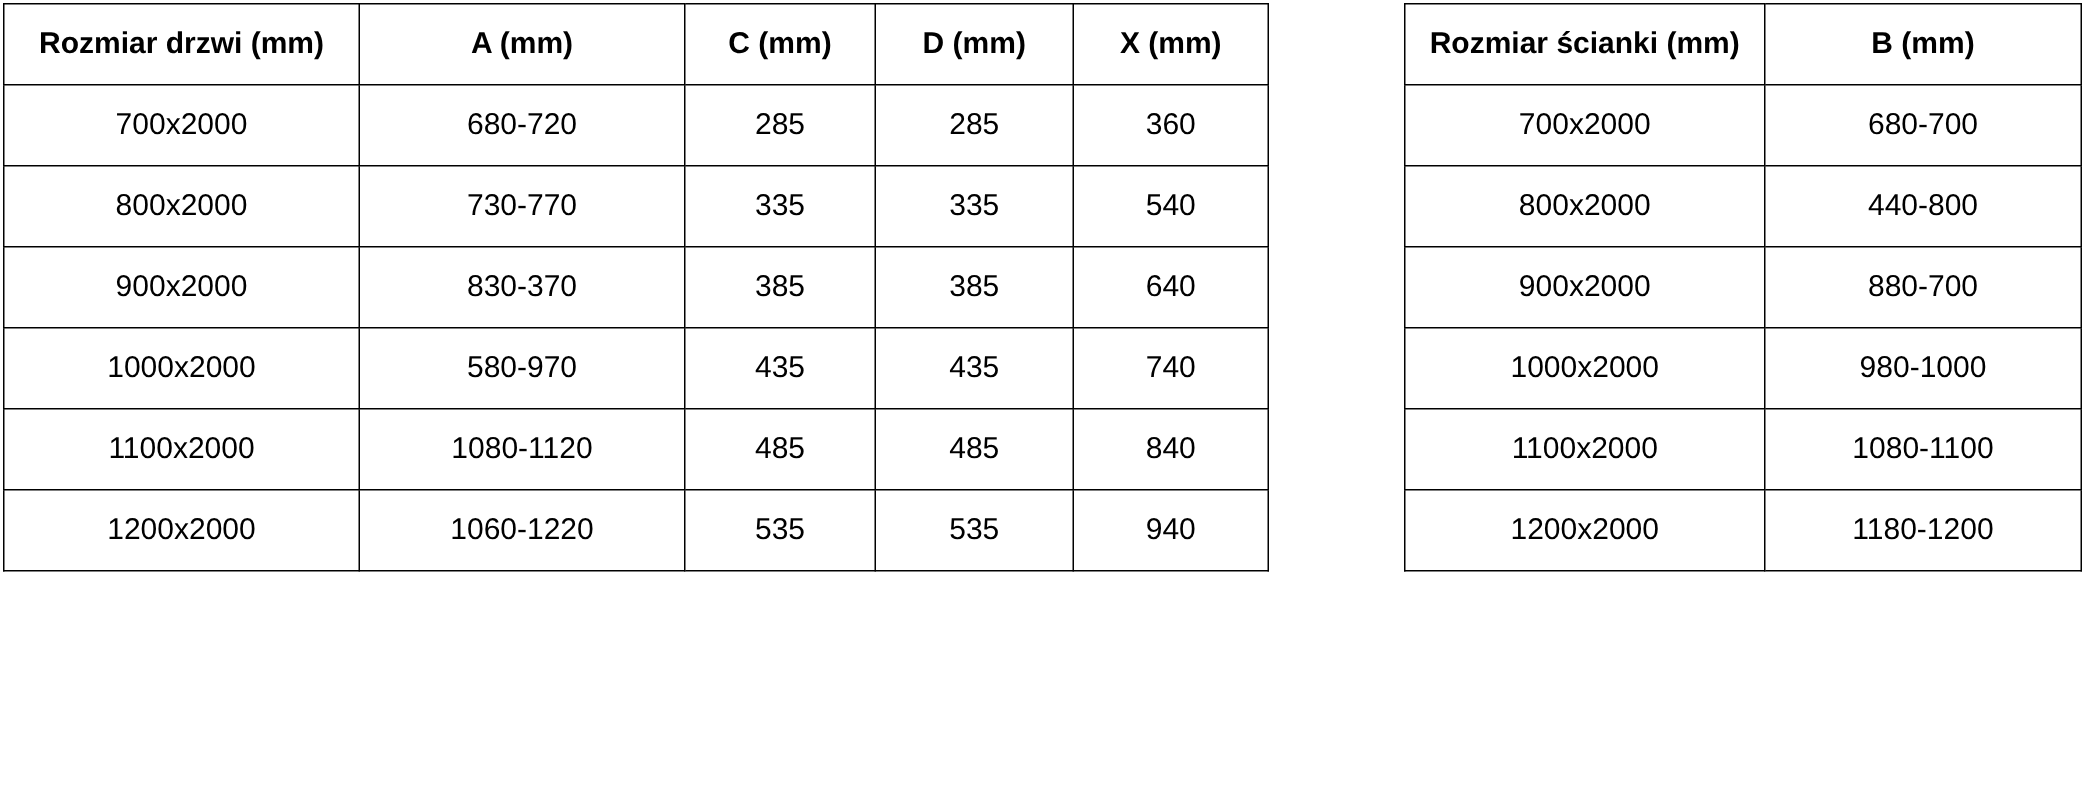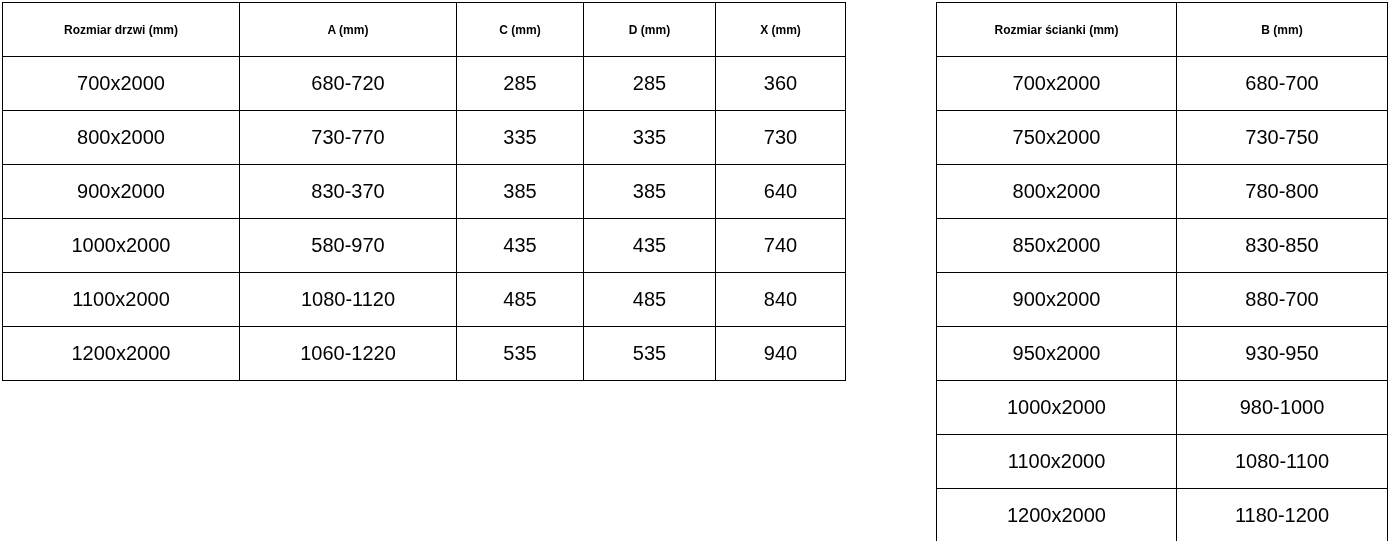--- a/index.html
+++ b/index.html
@@ -23,21 +23,21 @@
     border: 1px solid #000000;
     text-align: center;
     vertical-align: middle;
     padding: 0;
     height: 53px;
     overflow: hidden;
     white-space: nowrap;
   }
   th {
     font-weight: bold;
-    font-size: 12px;
+    font-size: 20px;
   }
   td {
     font-weight: normal;
     font-size: 20px;
   }
   #door-table {
     left: 2px;
     top: 2px;
   }
   #wall-table {
@@ -71,21 +71,21 @@
       <td>680-720</td>
       <td>285</td>
       <td>285</td>
       <td>360</td>
     </tr>
     <tr>
       <td>800x2000</td>
       <td>730-770</td>
       <td>335</td>
       <td>335</td>
-      <td>730</td>
+      <td>540</td>
     </tr>
     <tr>
       <td>900x2000</td>
       <td>830-370</td>
       <td>385</td>
       <td>385</td>
       <td>640</td>
     </tr>
     <tr>
       <td>1000x2000</td>
@@ -121,38 +121,26 @@
       <th>Rozmiar ścianki (mm)</th>
       <th>B (mm)</th>
     </tr>
   </thead>
   <tbody>
     <tr>
       <td>700x2000</td>
       <td>680-700</td>
     </tr>
     <tr>
-      <td>750x2000</td>
-      <td>730-750</td>
-    </tr>
-    <tr>
       <td>800x2000</td>
-      <td>780-800</td>
-    </tr>
-    <tr>
-      <td>850x2000</td>
-      <td>830-850</td>
+      <td>440-800</td>
     </tr>
     <tr>
       <td>900x2000</td>
       <td>880-700</td>
-    </tr>
-    <tr>
-      <td>950x2000</td>
-      <td>930-950</td>
     </tr>
     <tr>
       <td>1000x2000</td>
       <td>980-1000</td>
     </tr>
     <tr>
       <td>1100x2000</td>
       <td>1080-1100</td>
     </tr>
     <tr>

